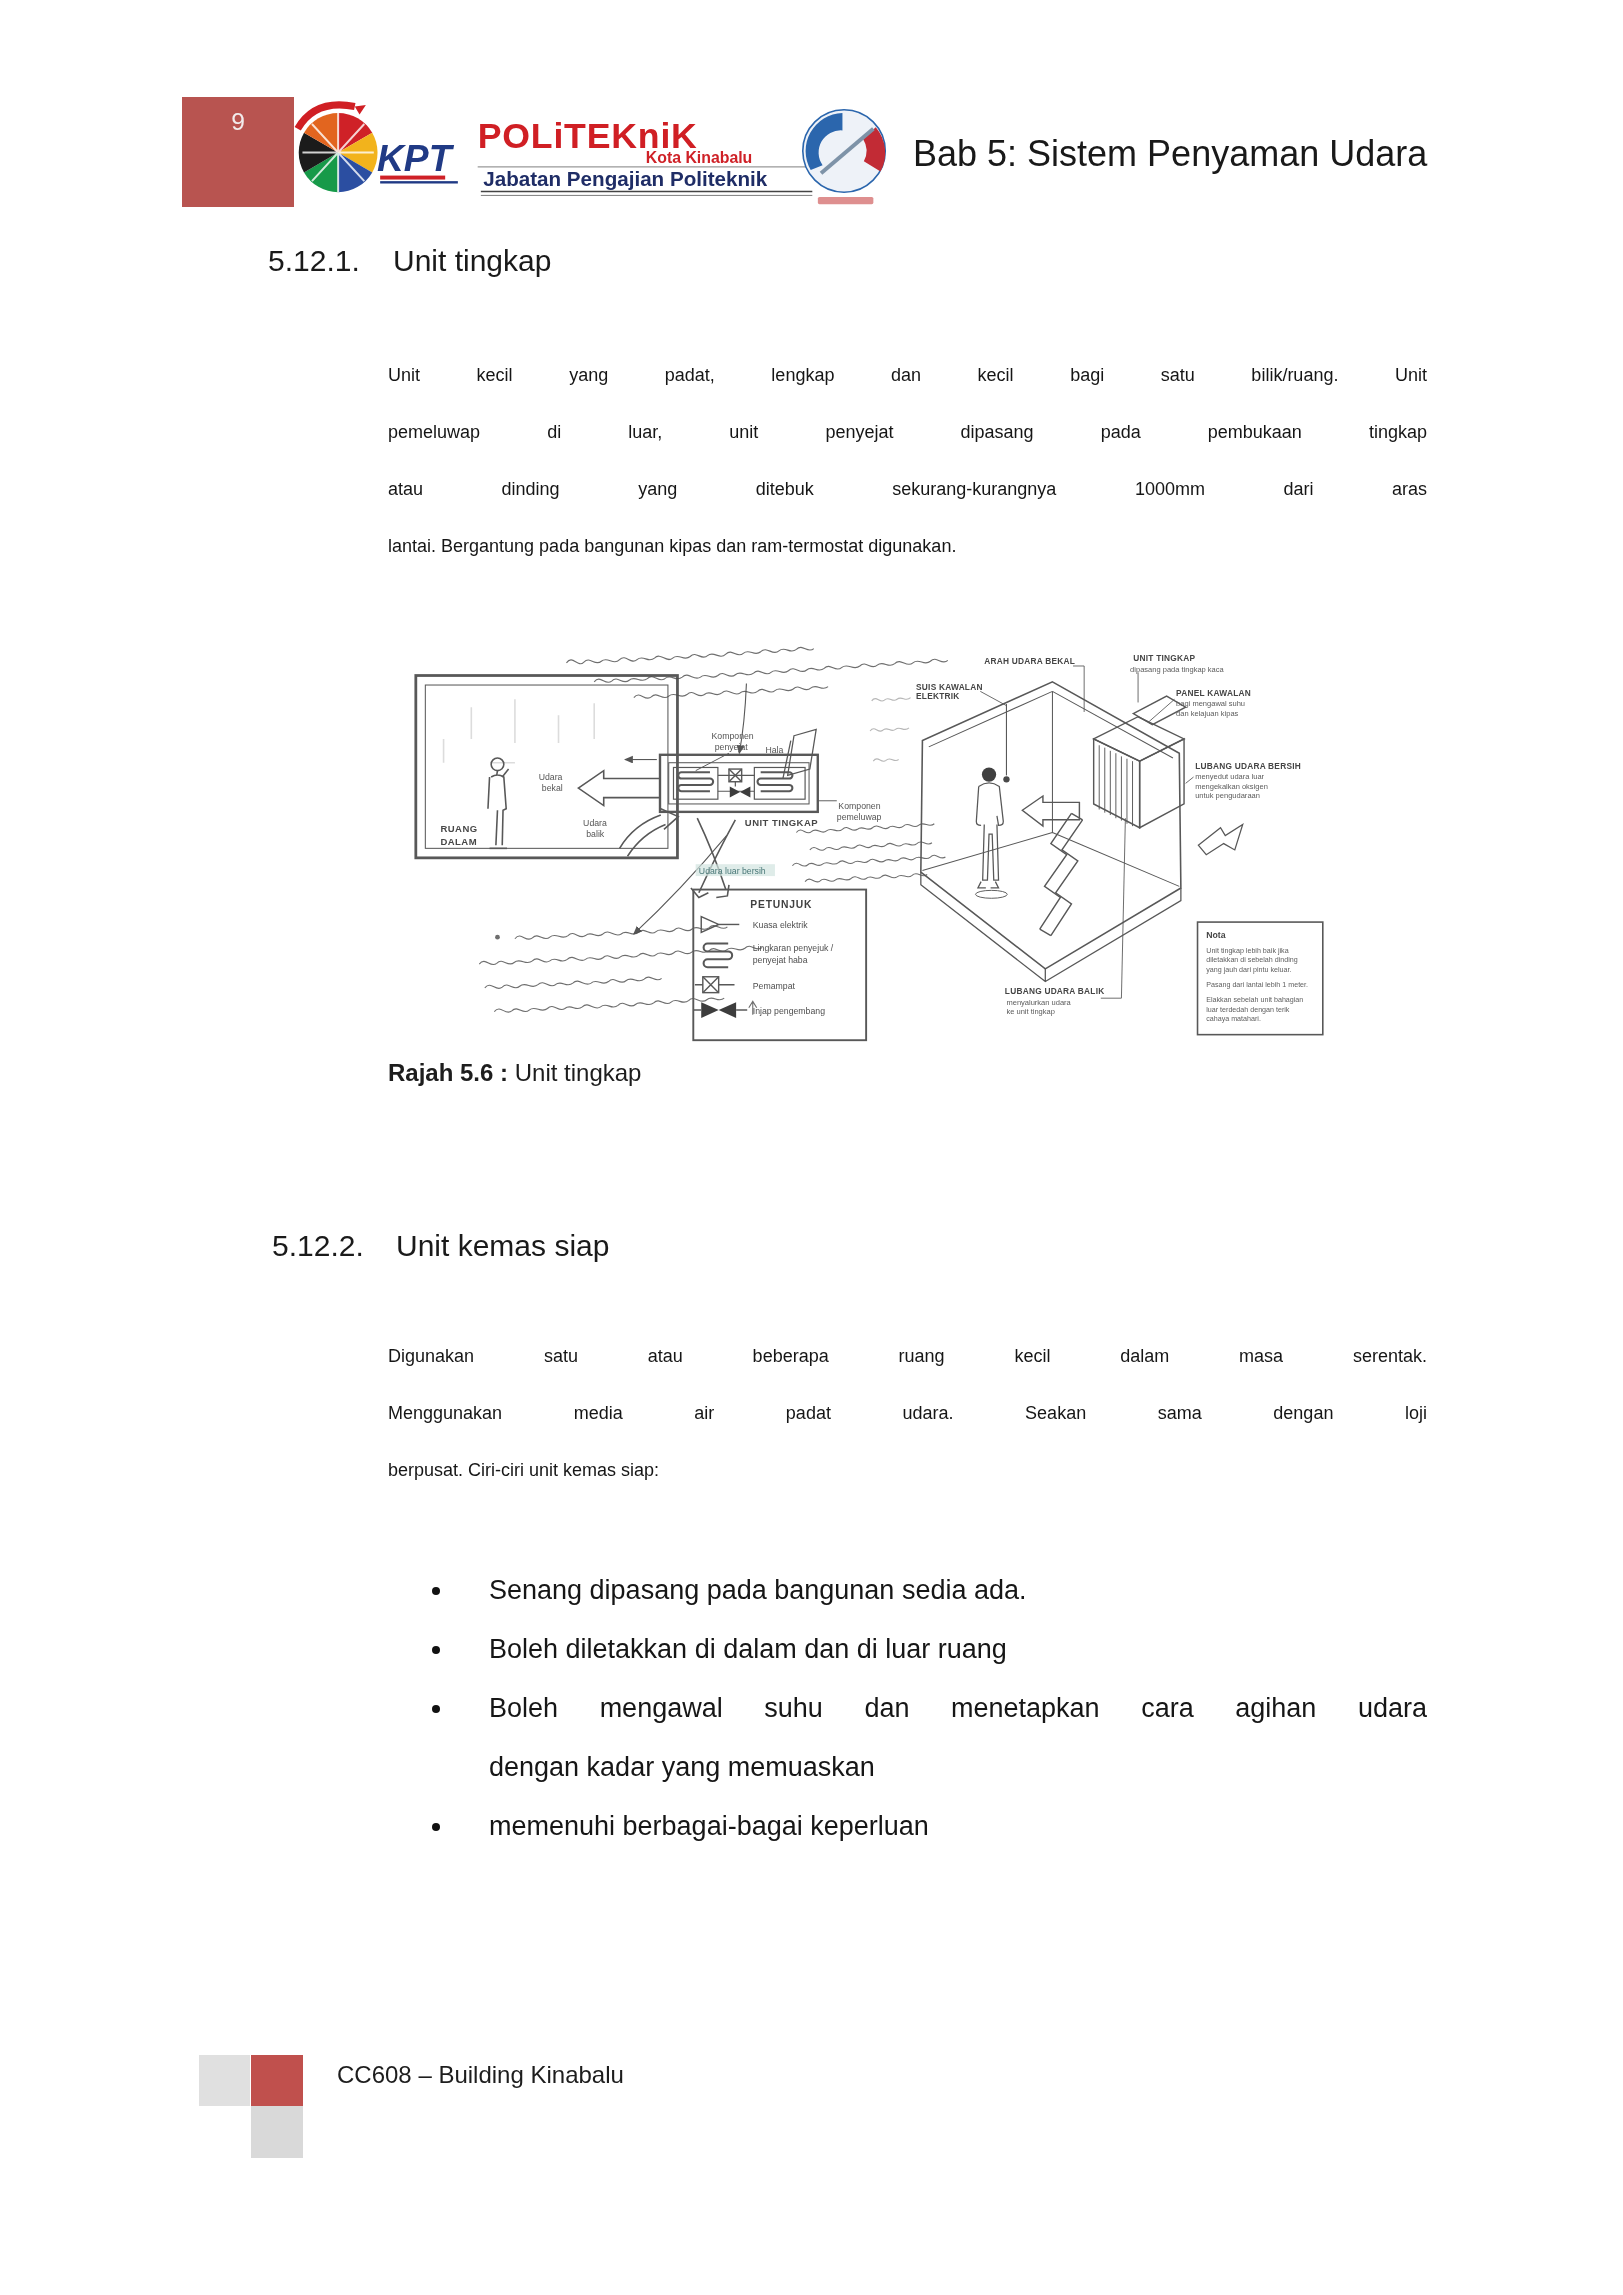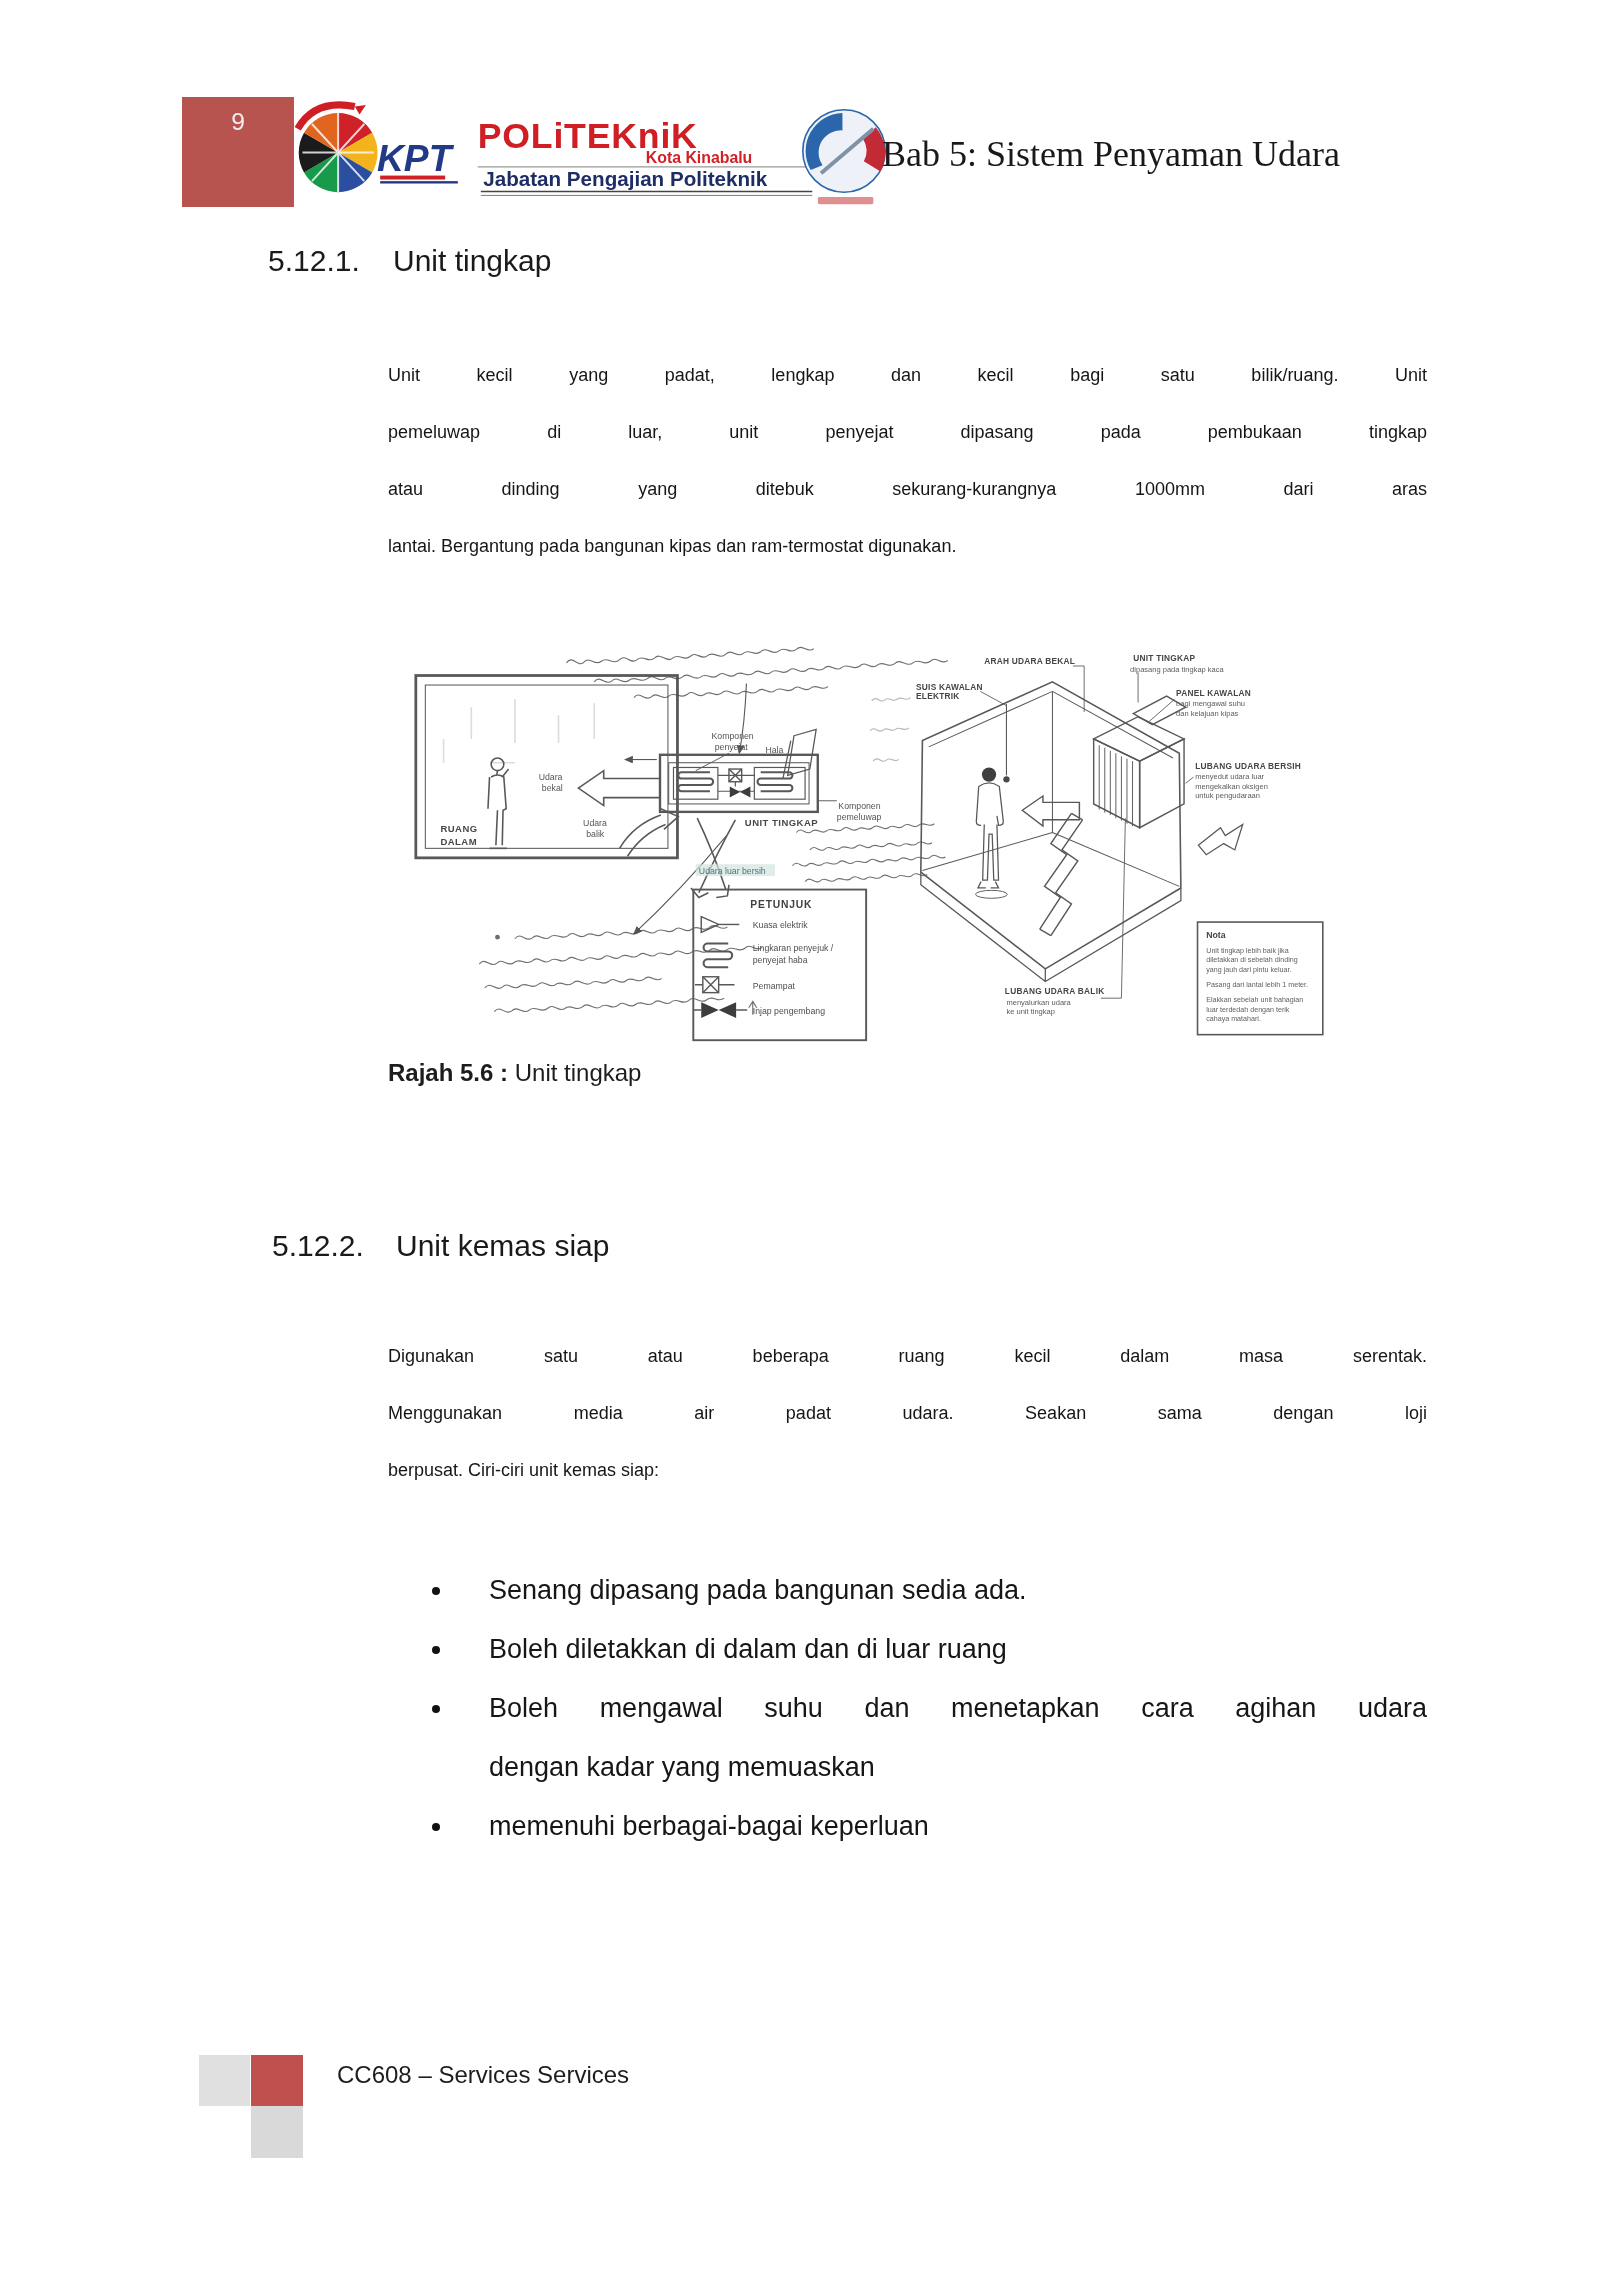--- a/index.html
+++ b/index.html
@@ -4,21 +4,21 @@
 <style>
   html,body{margin:0;padding:0}
   body{
     width:1623px;height:2295px;background:#ffffff;position:relative;overflow:hidden;
     font-family:"Liberation Sans",sans-serif;color:#161616;
   }
   .abs{position:absolute}
   
   .pagenum-box{left:182px;top:97px;width:112px;height:110px;background:#b85450;text-align:center}
   .pagenum{display:block;margin-top:11px;font-size:24.6px;color:#f2ecec}
-  .chapter-title{left:882px;top:133px;font-family:Liberation Serif, serif;font-size:36px;color:#191919;white-space:nowrap}
+  .chapter-title{left:913px;top:133px;font-family:Liberation Sans, sans-serif;font-size:36px;color:#191919;white-space:nowrap}
   
   .sec-head{height:41px;font-size:30px;color:#1a1a1a;white-space:nowrap}
   .sec-head .num{position:absolute;left:0;top:0}
   .sec-head .ttl{position:absolute;left:125px;top:0}
   
   .para{width:1039px;font-size:18px}
   .para .ln,.blines .ln{height:57px;line-height:57px;overflow:hidden}
   .jline{text-align:justify;text-align-last:justify}
   .lline{white-space:nowrap}
   
@@ -353,14 +353,14 @@
   </div>
   <div class="brow">
     <span class="bdot"></span>
     <div class="ln lline">memenuhi berbagai-bagai  keperluan</div>
   </div>
 </div>
 
 <div class="abs sq" style="left:199px;top:2055px;width:51px;height:51px;background:#e0e0e0"></div>
 <div class="abs sq" style="left:251px;top:2055px;width:52px;height:51px;background:#c0504d"></div>
 <div class="abs sq" style="left:251px;top:2106px;width:52px;height:52px;background:#d9d9d9"></div>
-<div class="abs footer-text">CC608 – Services Services</div>
+<div class="abs footer-text">CC608 – Building Kinabalu</div>
 
 
 </body></html>

